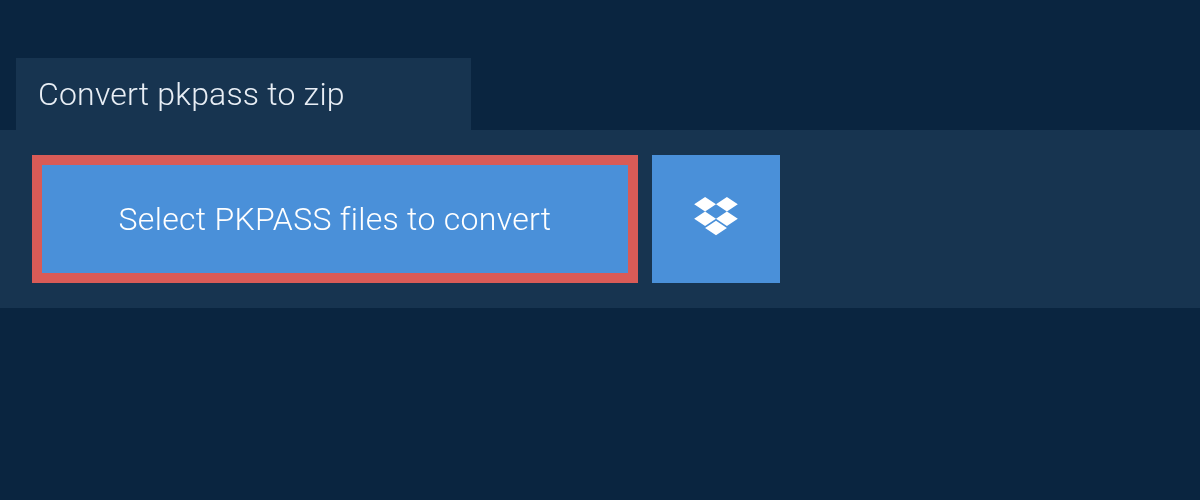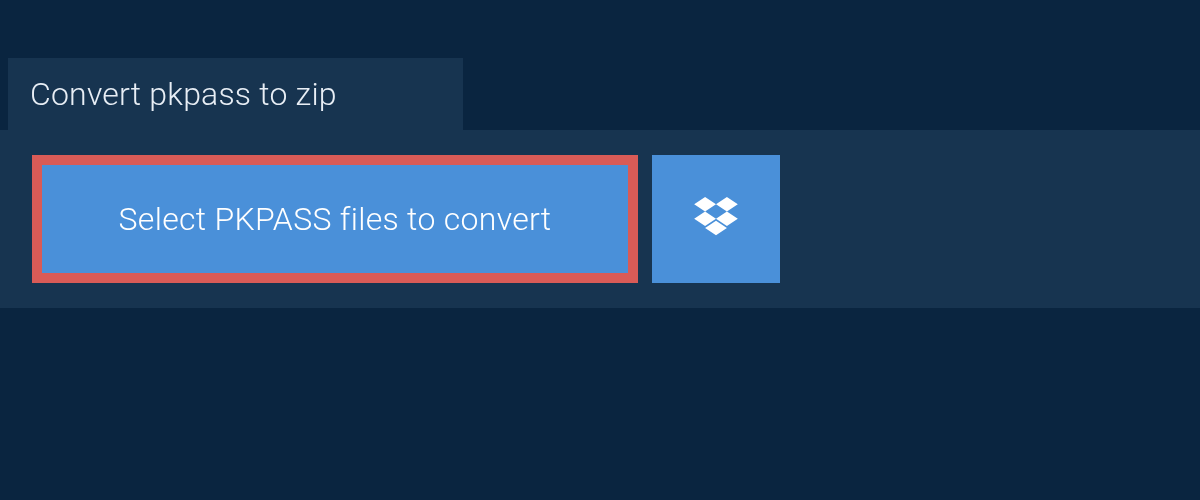--- a/index.html
+++ b/index.html
@@ -10,21 +10,21 @@
     body {
       width: 1200px;
       height: 500px;
       background: #0a2540;
       font-family: -apple-system, BlinkMacSystemFont, "Segoe UI", Roboto, Helvetica, Arial, sans-serif;
       overflow: hidden;
     }
     .tab-header {
       position: absolute;
       top: 58px;
-      left: 8px;
+      left: 16px;
       width: 455px;
       height: 72px;
       background: #173450;
       display: flex;
       align-items: center;
       padding-left: 22px;
     }
     .tab-label {
       color: #e8eef5;
       font-size: 32px;

